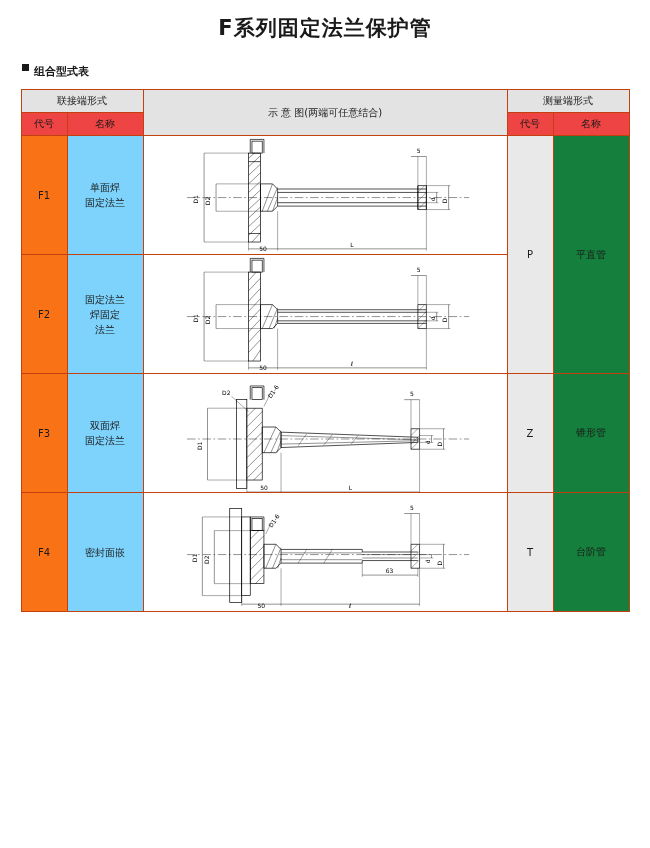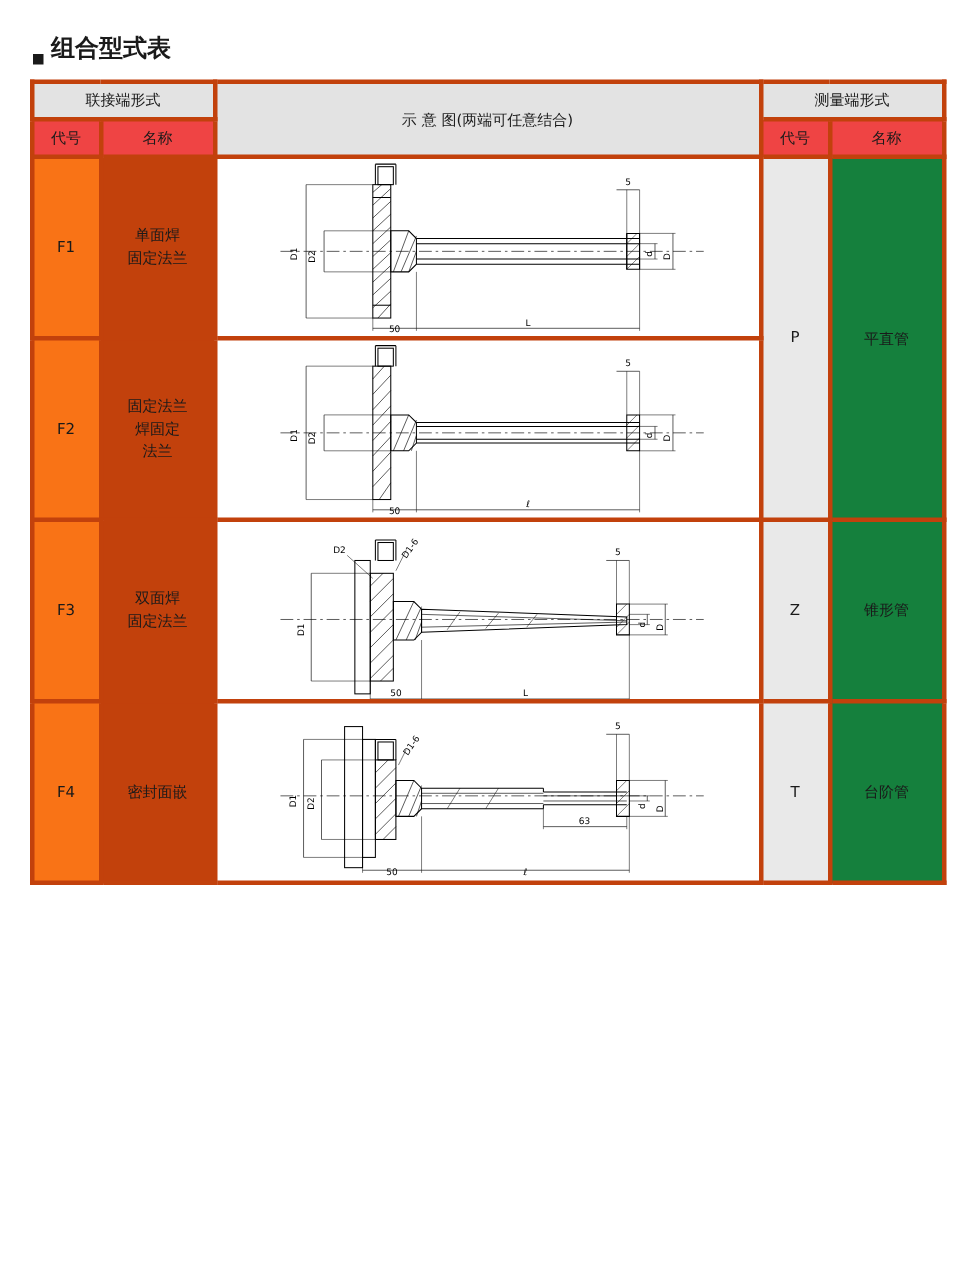--- a/index.html
+++ b/index.html
@@ -23,41 +23,41 @@
   .doc-title {
     text-align: center;
     font-size: 21px;
     font-weight: bold;
     letter-spacing: 1px;
     padding-top: 14px;
     font-family: "DejaVu Sans", "Liberation Sans", sans-serif;
   }
   .section-head {
     margin: 22px 0 10px 22px;
-    font-size: 16px;
+    font-size: 11px;
     font-weight: bold;
     display: flex;
-    align-items: flex-end;
+    align-items: flex-start;
     gap: 5px;
   }
   .bullet-square {
     width: 7px;
     height: 7px;
     background: #1a1a1a;
     display: inline-block;
   }
   table.main {
     border-collapse: collapse;
     margin: 0 auto;
     width: 608px;
     table-layout: fixed;
     border: 1px solid #000;
   }
   table.main td, table.main th {
-    border: 3px solid #c2410c;
+    border: 1px solid #c2410c;
     padding: 0;
     text-align: center;
     vertical-align: middle;
     font-weight: normal;
     font-size: 10px;
   }
   .hdr {
     background: #e3e3e3;
     height: 22px;
     font-size: 10.5px;
@@ -66,21 +66,21 @@
     background: #ef4444;
     height: 22px;
     font-size: 10.5px;
   }
   .code-cell {
     background: #f97316;
     width: 46px;
     font-size: 11px;
   }
   .name-cell {
-    background: #c2410c;
+    background: #7dd3fc;
     width: 76px;
     font-size: 10.5px;
     line-height: 1.5;
   }
   .diagram-cell {
     background: #ffffff;
     height: 118px;
     padding: 0;
   }
   .meas-code {
@@ -103,20 +103,21 @@
     font-family: "DejaVu Sans", "Liberation Sans", sans-serif;
     font-size: 7px;
     fill: #000;
   }
 </style>
 </head>
 <body>
 
 <div class="page">
 
+  <div class="doc-title">F系列固定法兰保护管</div>
 
   <div class="section-head">
     <span class="bullet-square"></span>
     <span>组合型式表</span>
   </div>
 
   <table class="main">
     <colgroup>
       <col style="width:46px">
       <col style="width:76px">

